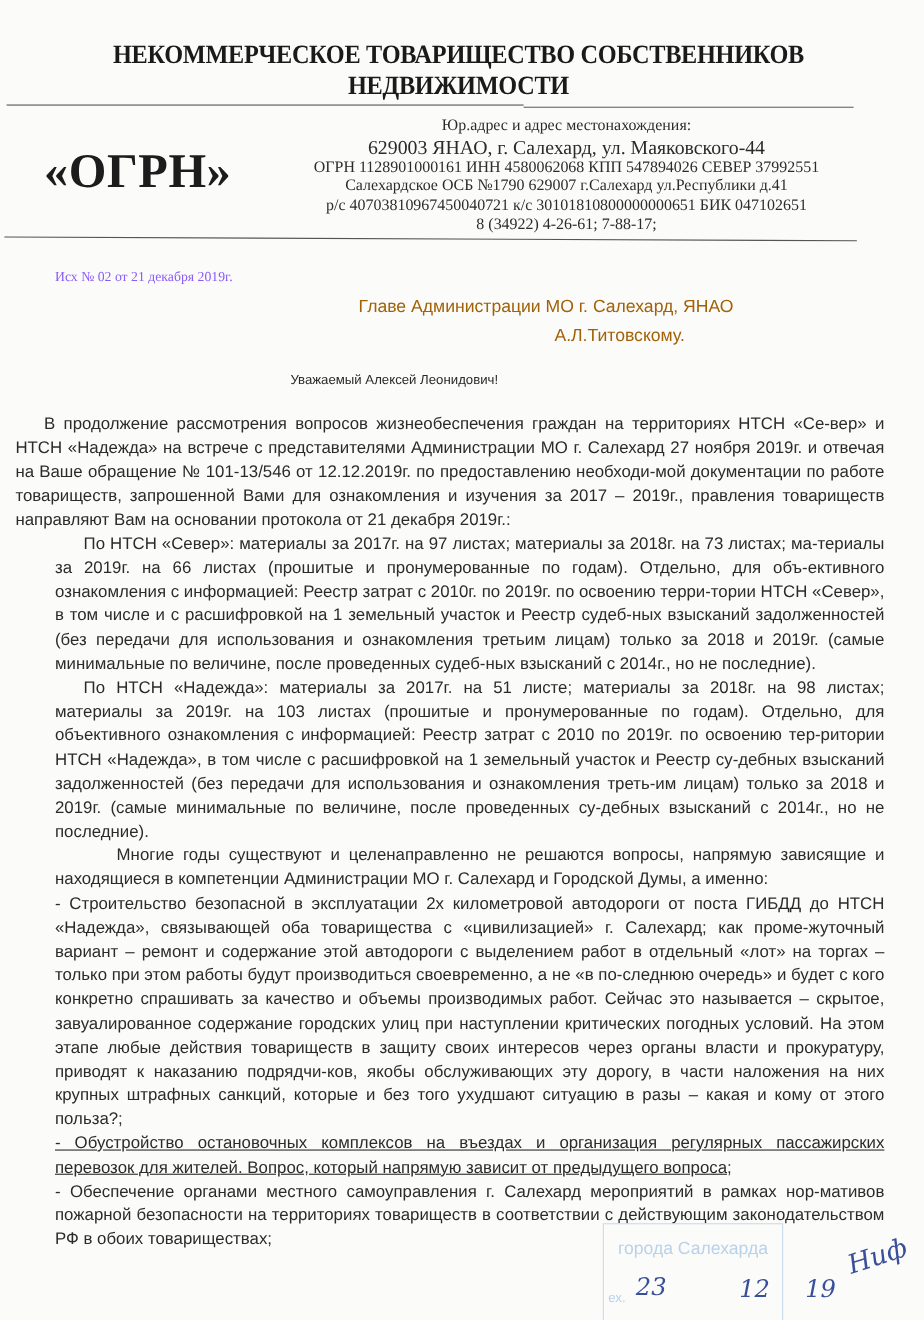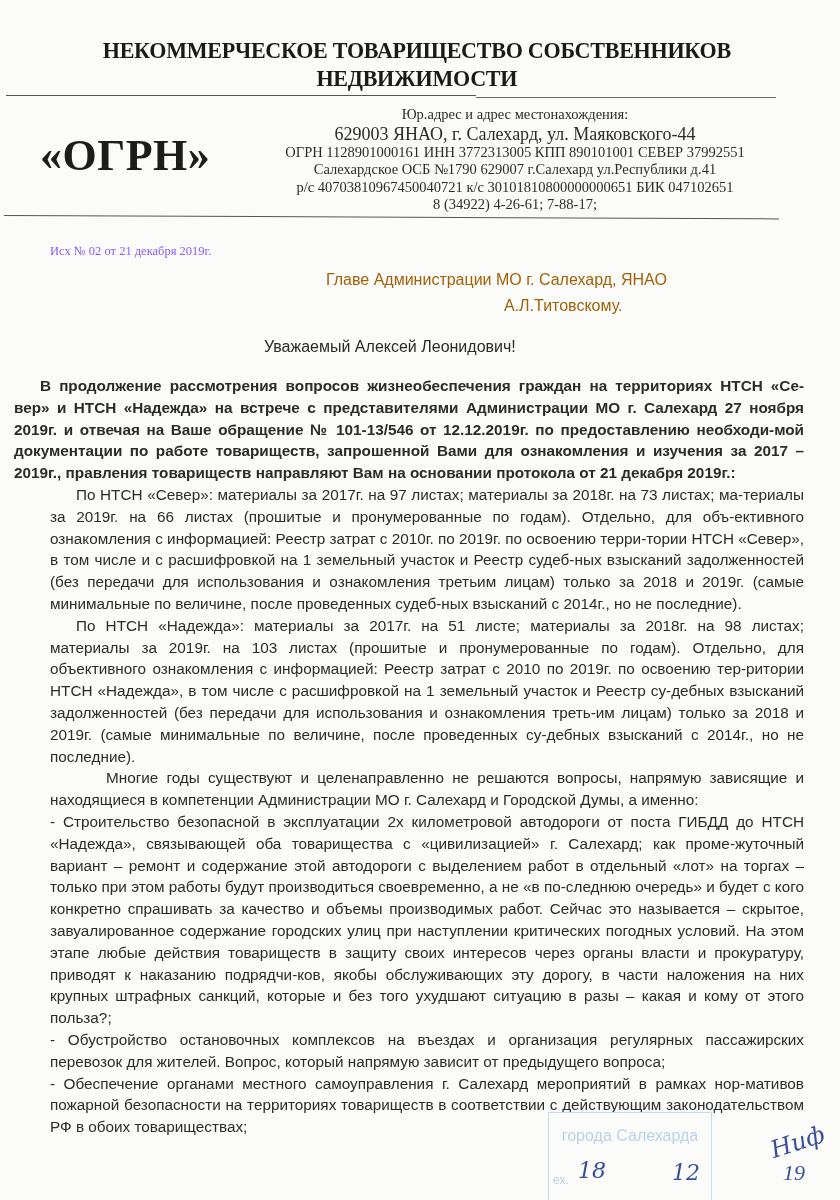--- a/index.html
+++ b/index.html
@@ -40,29 +40,29 @@
     position: absolute; left: 4px; width: 775px; top: 215px; height: 0;
     border-top: 1.5px solid #555; transform: rotate(0.25deg); transform-origin: 0 0;
   }
   .outgoing {
     position: absolute; left: 50px; top: 244px; font-size: 12.5px; color: #8b5cf6;
   }
   .addressee {
     position: absolute; top: 270px; font-size: 16px; line-height: 20px; color: #a16207;
   }
   .greeting {
-    position: absolute; left: 264px; top: 338px; font-size: 16px; color: #2a2a2a;
+    position: absolute; left: 264px; top: 338px; font-size: 12px; color: #2a2a2a;
   }
   .body-text {
     position: absolute; left: 14px; width: 790px; top: 375px;
     font-size: 15.3px; line-height: 21.8px; color: #2b2b2b;
     text-align: justify;
   }
   .body-text p { margin: 0; }
-  .body-text .ind1 { text-indent: 26px; font-weight: bold; }
+  .body-text .ind1 { text-indent: 26px; }
   .body-text .blk { padding-left: 50px; width: 740px; }
   .body-text .blk2 { padding-left: 50px; width: 740px; }
   .stamp {
     position: absolute; left: 548px; top: 1112px; width: 162px; height: 100px;
     border: 1.5px solid #c8dcee; color: #b9d2ea;
     font-size: 16px; text-align: center;
   }
   .stamp .stamp-line1 { margin-top: 10px; }
   .stamp .ex { position: absolute; left: 4px; top: 60px; font-size: 12px; }
   .handwriting {
@@ -82,23 +82,23 @@
 
 <div class="brand serif">«ОГРН»</div>
 
 <div class="requisites serif">
   <div>Юр.адрес и адрес местонахождения:</div>
   <div class="addr">629003 ЯНАО, г. Салехард, ул. Маяковского-44</div>
   <div>
     <b>ОГРН</b>
     <span>1128901000161</span>
     <b>ИНН</b>
-    <span>3772313005</span>
+    <span>4580062068</span>
     <b>КПП</b>
-    <span>890101001</span>
+    <span>547894026</span>
     <b>СЕВЕР</b>
     <span>37992551</span>
   </div>
   <div>Салехардское ОСБ №1790 629007 г.Салехард ул.Республики д.41</div>
   <div>р/с 40703810967450040721 к/с 30101810800000000651 БИК 047102651</div>
   <div>8 (34922) 4-26-61; 7-88-17;</div>
 </div>
 <div class="rule-bottom"></div>
 
 <div class="outgoing serif">Исх № 02 от 21 декабря 2019г.</div>
@@ -107,26 +107,26 @@
 <div class="addressee sans" style="left:504px; top:296px;">А.Л.Титовскому.</div>
 
 <div class="greeting sans">Уважаемый Алексей Леонидович!</div>
 
 <div class="body-text sans">
   <p class="ind1">В продолжение рассмотрения вопросов жизнеобеспечения граждан на территориях НТСН «Се-вер» и НТСН «Надежда» на встрече с представителями Администрации МО г. Салехард 27 ноября 2019г. и отвечая  на  Ваше обращение № 101-13/546 от 12.12.2019г. по предоставлению необходи-мой документации по работе товариществ, запрошенной Вами для ознакомления и изучения за 2017 – 2019г., правления товариществ  направляют Вам на основании протокола от 21 декабря 2019г.:</p>
   <p class="blk" style="text-indent:26px; padding-left:36px; width:754px;">По НТСН «Север»: материалы за 2017г. на 97 листах; материалы за 2018г. на 73 листах; ма-териалы за 2019г. на 66 листах (прошитые и пронумерованные по годам). Отдельно, для объ-ективного ознакомления с информацией: Реестр затрат с 2010г. по 2019г. по освоению терри-тории НТСН «Север», в том числе и с расшифровкой на 1 земельный участок и Реестр судеб-ных взысканий задолженностей (без передачи для использования и ознакомления третьим лицам) только за 2018 и 2019г. (самые минимальные по величине, после проведенных судеб-ных взысканий с 2014г., но не последние).</p>
   <p class="blk2" style="text-indent:26px; padding-left:36px; width:754px;">По НТСН «Надежда»: материалы за 2017г. на 51 листе; материалы за 2018г. на 98 листах; материалы за 2019г. на 103 листах (прошитые и пронумерованные по годам). Отдельно, для объективного ознакомления с информацией: Реестр затрат с 2010 по 2019г. по освоению тер-ритории НТСН «Надежда», в том числе с расшифровкой на 1 земельный участок и Реестр су-дебных взысканий задолженностей (без передачи для использования и ознакомления треть-им лицам) только за 2018 и 2019г. (самые минимальные по величине, после проведенных су-дебных взысканий с 2014г., но не последние).</p>
   <p style="text-indent:56px; padding-left:36px; width:754px;">Многие годы существуют и целенаправленно не решаются вопросы, напрямую зависящие и находящиеся в компетенции Администрации МО г. Салехард и Городской Думы, а именно:</p>
   <p style="padding-left:36px; width:754px;">- Строительство безопасной в эксплуатации 2х километровой автодороги от поста ГИБДД до НТСН «Надежда», связывающей оба товарищества с «цивилизацией» г. Салехард; как проме-жуточный вариант – ремонт и содержание этой автодороги с выделением работ в отдельный «лот» на торгах – только при этом работы будут производиться своевременно, а не «в по-следнюю очередь» и будет с кого конкретно спрашивать за качество и объемы производимых работ. Сейчас это называется – скрытое, завуалированное содержание городских улиц при наступлении критических погодных условий. На этом этапе любые действия товариществ в защиту своих интересов через органы власти и прокуратуру, приводят к наказанию подрядчи-ков, якобы обслуживающих эту дорогу, в части наложения на них крупных штрафных санкций, которые и без того ухудшают ситуацию в разы – какая и кому от этого польза?;</p>
-  <p style="padding-left:36px; width:754px;">- Обустройство остановочных комплексов на въездах и организация регулярных пассажирских перевозок для жителей. Вопрос, который напрямую зависит от предыдущего вопроса;</p>
+  <p style="padding-left:36px; width:754px;text-decoration:underline;">- Обустройство остановочных комплексов на въездах и организация регулярных пассажирских перевозок для жителей. Вопрос, который напрямую зависит от предыдущего вопроса;</p>
   <p style="padding-left:36px; width:754px;">- Обеспечение органами местного самоуправления г. Салехард мероприятий  в рамках нор-мативов пожарной безопасности на территориях товариществ в соответствии с действующим законодательством РФ в обоих товариществах;</p>
 </div>
 
 <div class="stamp sans">
   <div class="stamp-line1"></div>
   <div style="margin-top:14px;">города Салехарда</div>
   <div class="ex">ех.</div>
 </div>
 
-<div class="handwriting" style="left:578px; top:1158px;">18</div>
+<div class="handwriting" style="left:578px; top:1158px;">23</div>
 <div class="handwriting" style="left:672px; top:1160px;">12</div>
-<div class="handwriting" style="left:783px; top:1160px;font-family:Liberation Serif, serif;">19</div>
+<div class="handwriting" style="left:732px; top:1160px;">19</div>
 <div class="handwriting" style="left:770px; top:1128px; transform: rotate(-18deg); font-size:24px;">Ниф</div>
 
 </body></html>

